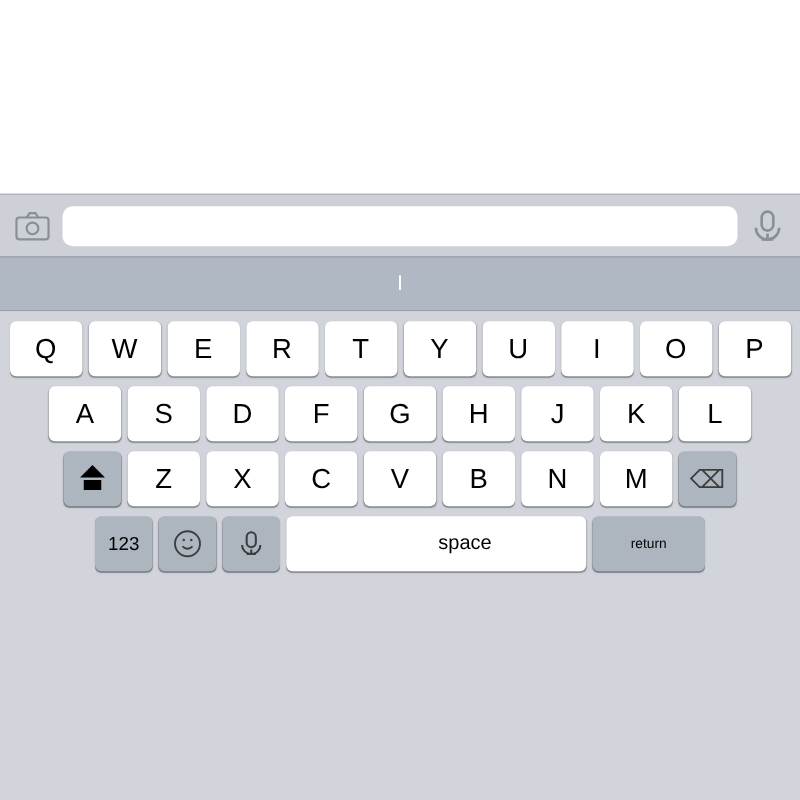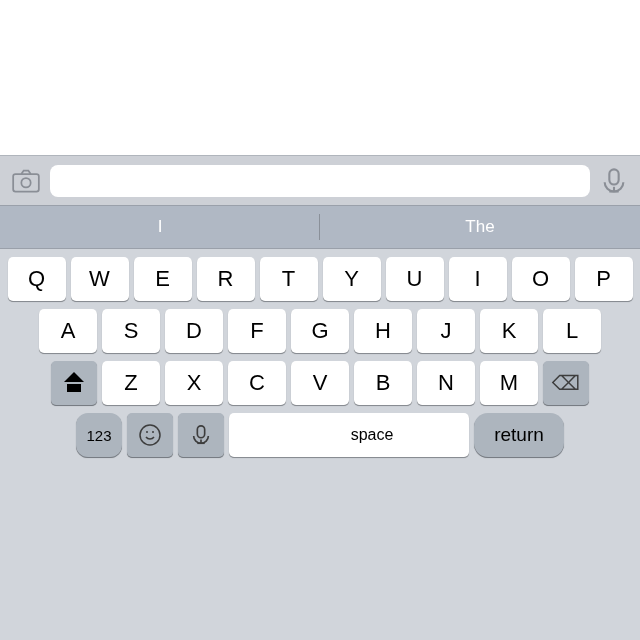--- a/index.html
+++ b/index.html
@@ -129,21 +129,20 @@
     .key-delete {
       max-width: 46px;
       min-width: 46px;
     }
 
     
     .key-123 {
       max-width: 46px;
       min-width: 46px;
       font-size: 16px;
-      border-radius: 12px;
     }
 
     .key-emoji {
       max-width: 46px;
       min-width: 46px;
       font-size: 20px;
     }
 
     .key-mic {
       max-width: 46px;
@@ -209,21 +208,20 @@
       <rect x="8" y="2" width="8" height="13" rx="4" ry="4"></rect>
       <path d="M4 13a8 8 0 0016 0"></path>
       <line x1="12" y1="21" x2="12" y2="17"></line>
       <line x1="8" y1="21" x2="16" y2="21"></line>
     </svg>
   </div>
 </div>
 
 <div class="suggestions">
   <div class="suggestion-item">I</div>
-  <div class="suggestion-item">The</div>
 </div>
 
 <div class="keyboard">
 
   <div class="key-row">
     <div class="key">Q</div>
     <div class="key">W</div>
     <div class="key">E</div>
     <div class="key">R</div>
     <div class="key">T</div>
@@ -279,15 +277,15 @@
     </div>
     <div class="key key-special key-mic">
       <svg viewBox="0 0 24 24" width="22" height="22" fill="none" stroke="#3d3d3d" stroke-width="1.8">
         <rect x="8" y="2" width="8" height="13" rx="4" ry="4"></rect>
         <path d="M4 13a8 8 0 0016 0"></path>
         <line x1="12" y1="21" x2="12" y2="17"></line>
         <line x1="8" y1="21" x2="16" y2="21"></line>
       </svg>
     </div>
     <div class="key key-space" style="font-size:16px;font-weight:400;">space</div>
-    <div class="key key-special key-return" style="font-size:19px;border-radius:14px;">return</div>
+    <div class="key key-special key-return" style="font-size:11px;">return</div>
   </div>
 </div>
 
 </body></html>

